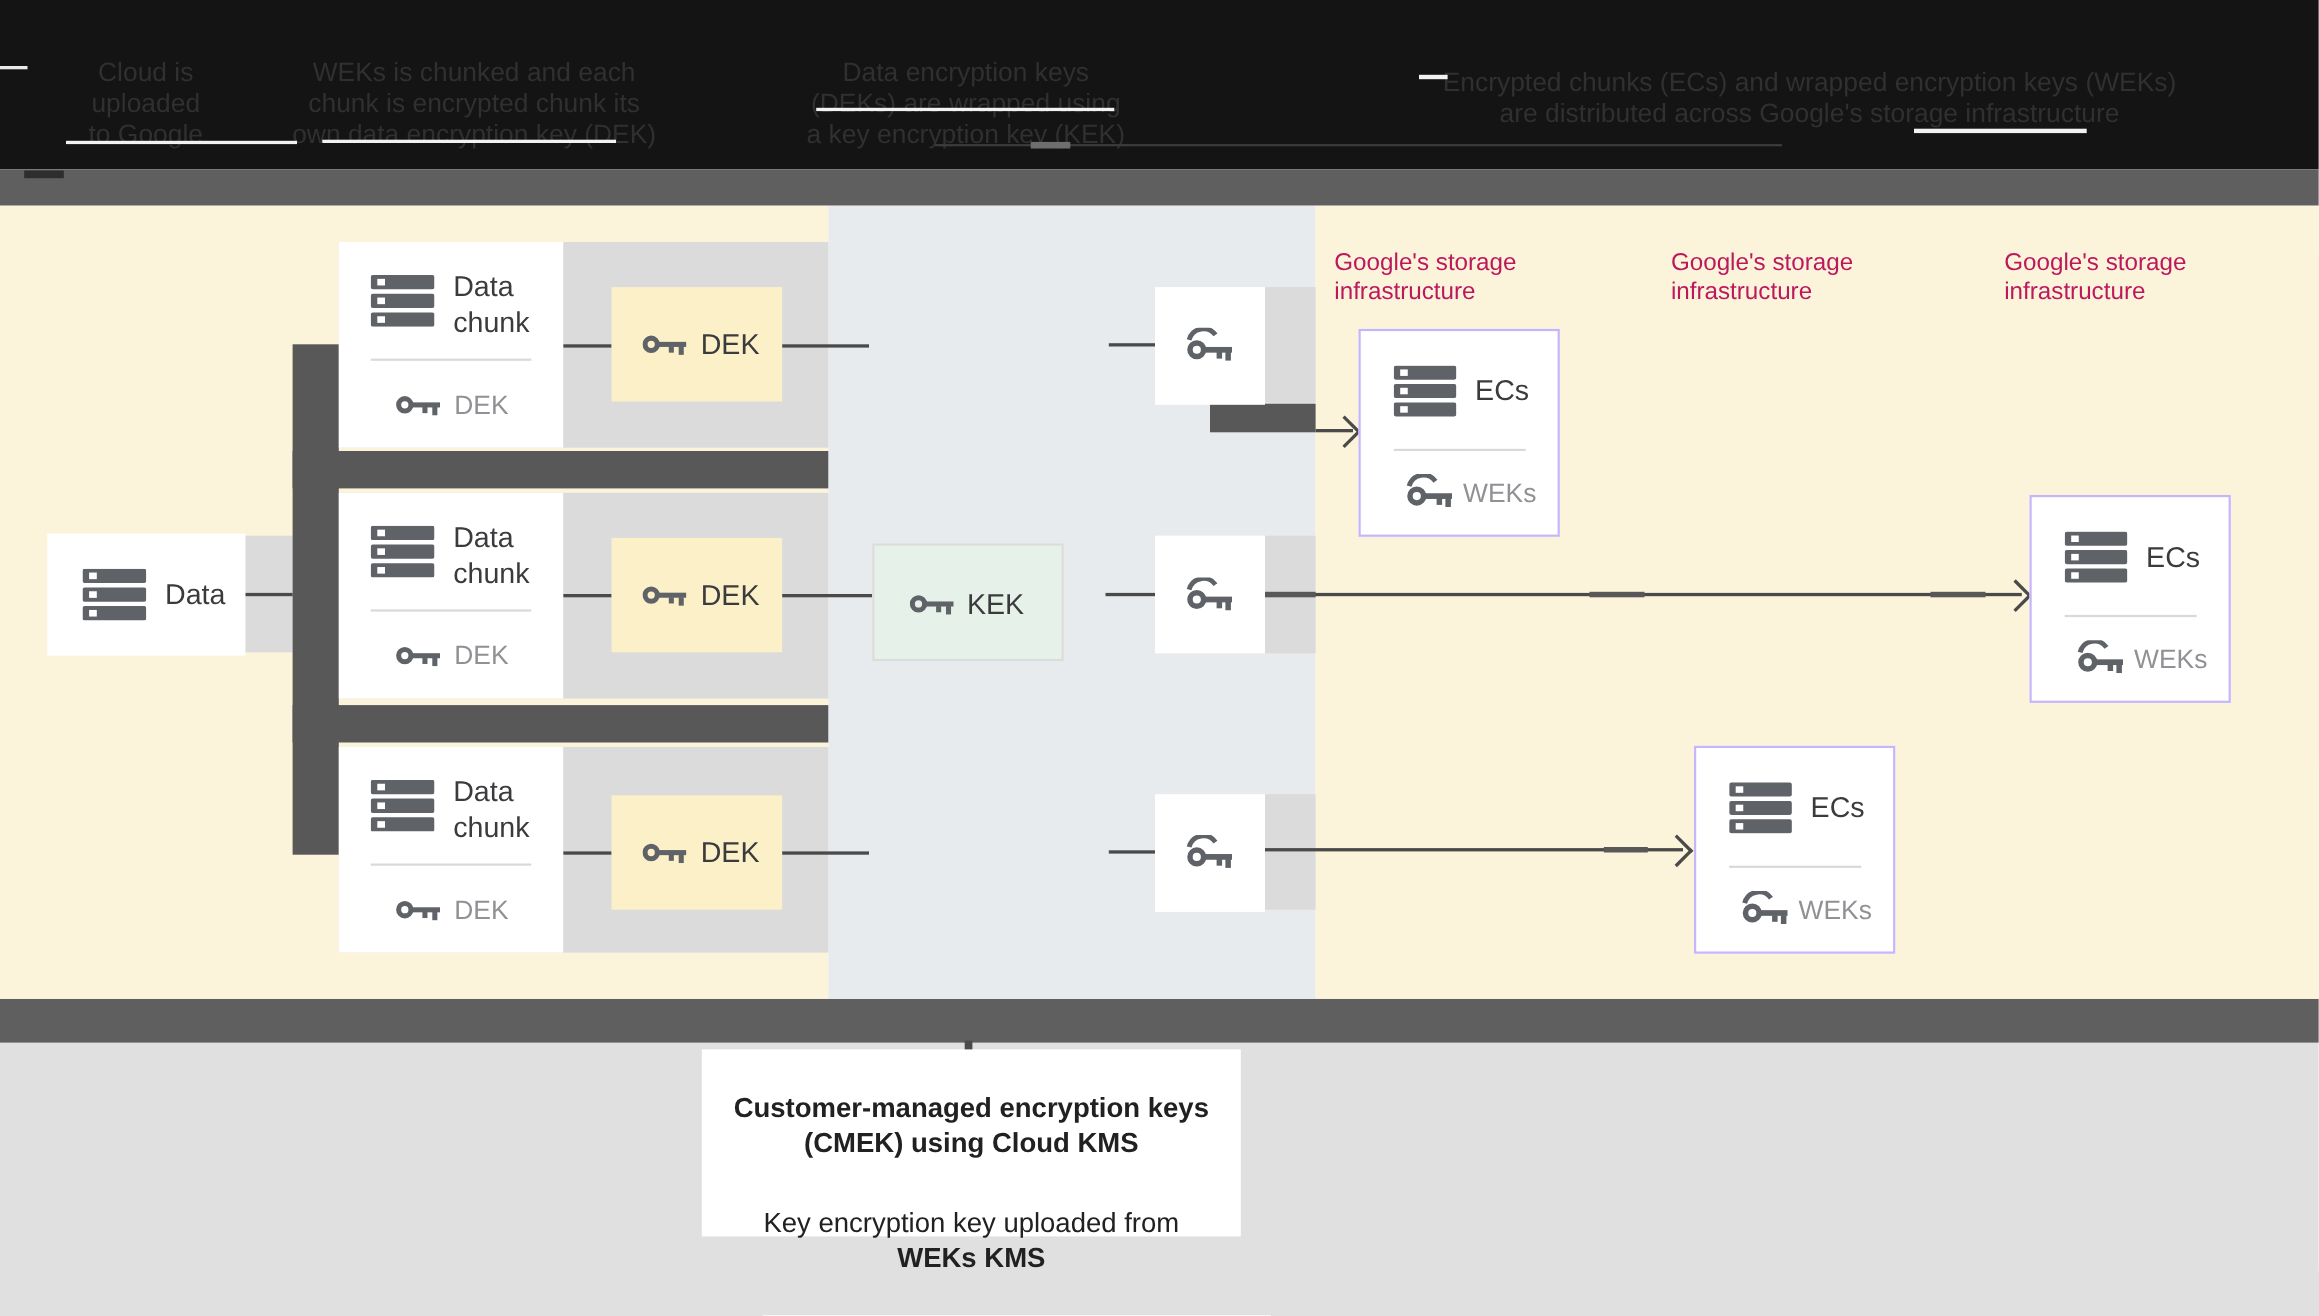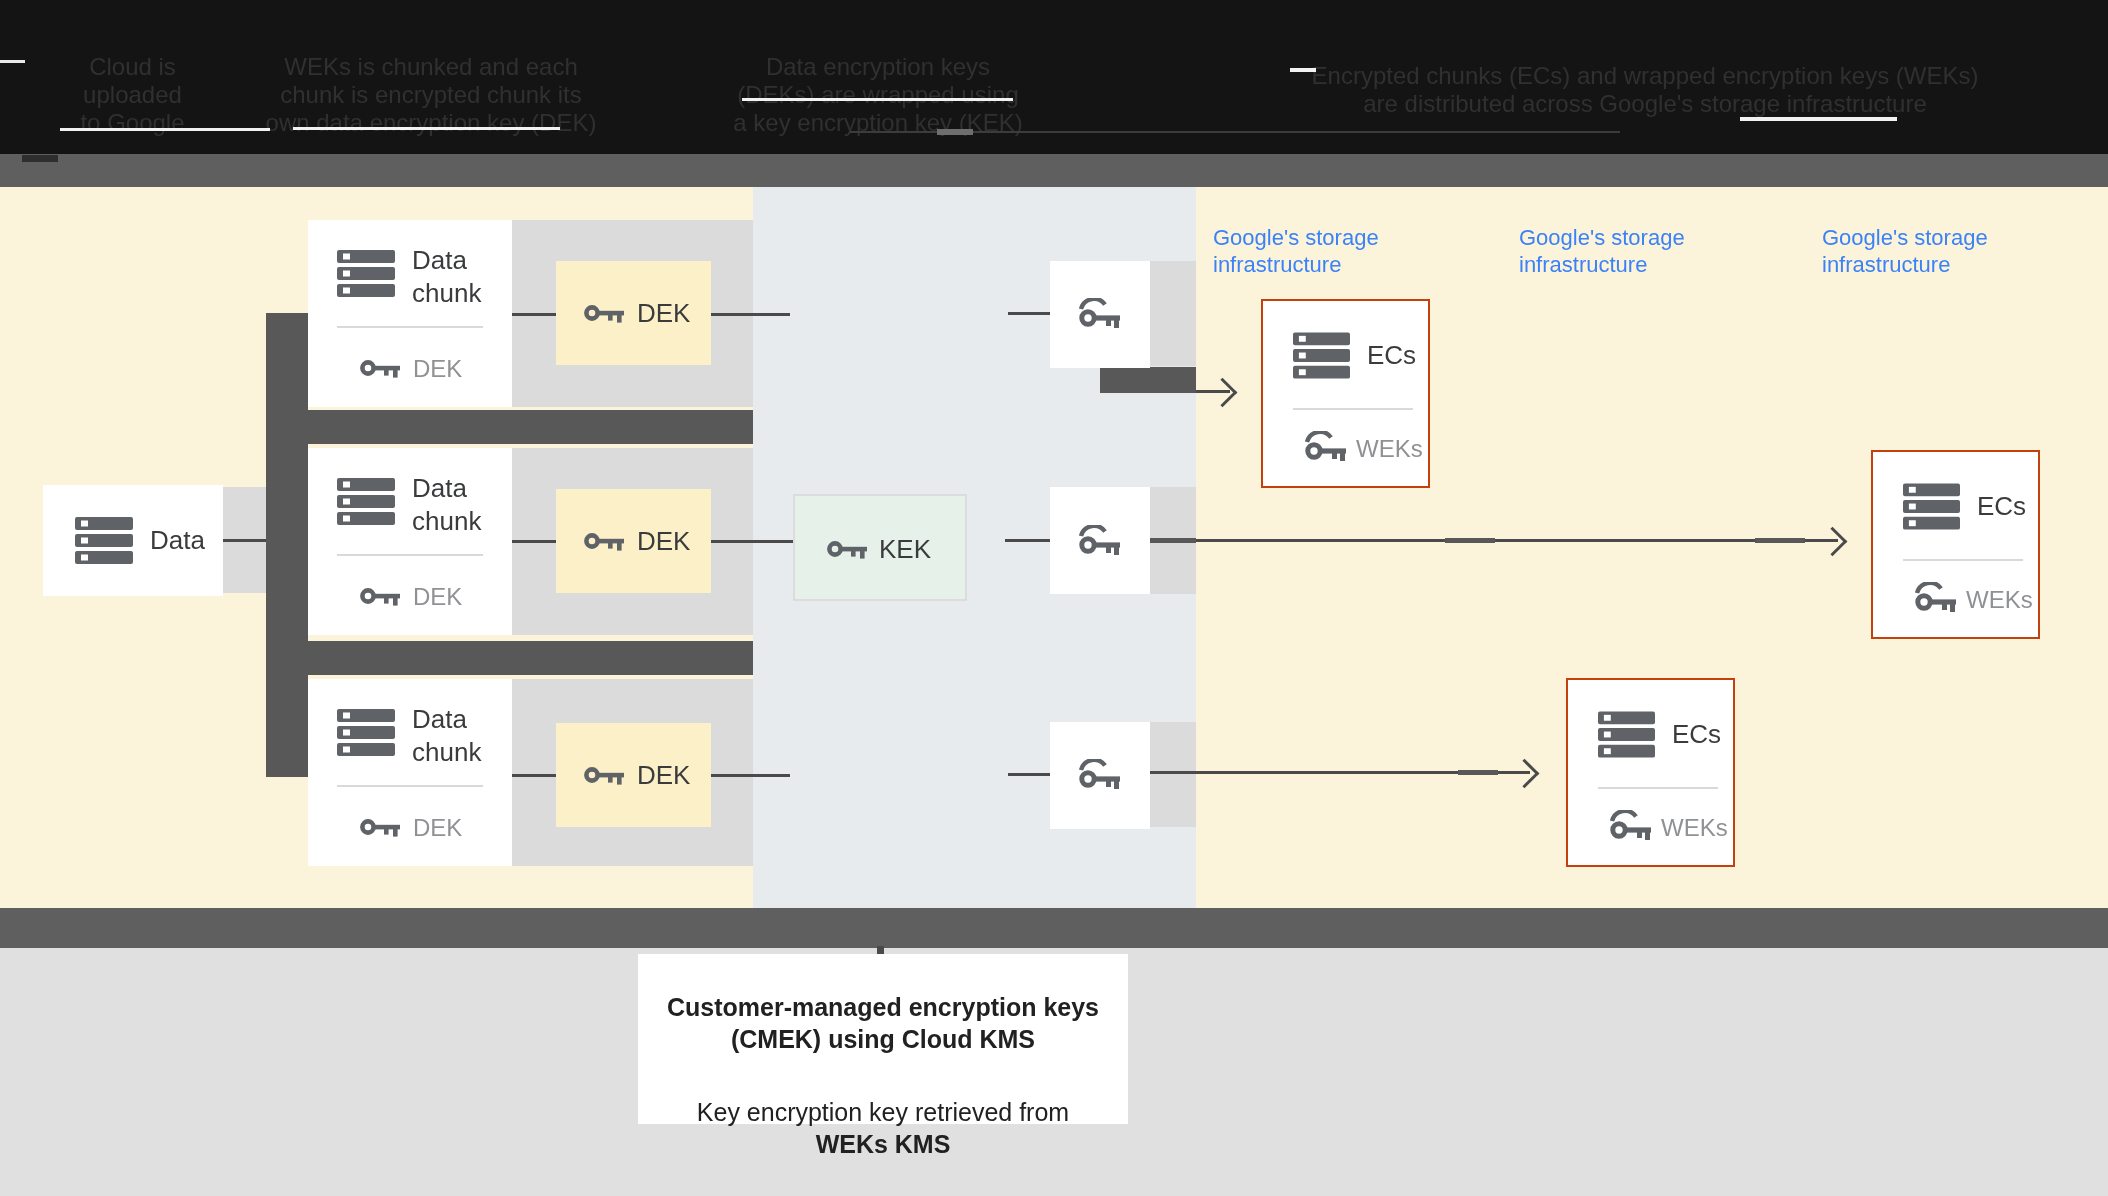--- a/index.html
+++ b/index.html
@@ -28,27 +28,27 @@
 
   .band{background:#dbdbdb;}
   .pipe{background:#585858;}
 
   
   .wbox{background:#ffffff;}
   .chunk-box{width:204px;height:187px;background:#ffffff;}
   .dek-box{width:155px;height:104px;background:#fcf0c8;}
   .kek-box{width:174px;height:107px;background:#e6f2e9;border:2px solid #dcdcdc;box-sizing:border-box;}
   .key-box{width:100px;height:107px;background:#ffffff;}
-  .ecs-box{width:169px;height:189px;background:#ffffff;border:2px solid #c2410c;box-sizing:border-box;margin-left:26px;}
+  .ecs-box{width:183px;height:189px;background:#ffffff;border:2px solid #c4b5fd;box-sizing:border-box;}
 
   .lbl{color:#3a3b3d;font-size:26px;line-height:33px;white-space:nowrap;}
   .lbl-muted{color:#8f9194;font-size:24px;white-space:nowrap;}
   .divider{background:#d9d9d9;height:2px;}
 
-  .storage-lbl{color:#3b82f6;font-size:22px;line-height:27px;white-space:nowrap;}
+  .storage-lbl{color:#be185d;font-size:22px;line-height:27px;white-space:nowrap;}
 
   
   .cline{background:#4a4a4a;height:3px;}
   .cthick{background:#585858;}
   .chev{width:18px;height:18px;border-top:3px solid #4a4a4a;border-right:3px solid #4a4a4a;transform:rotate(45deg);}
 
   
   .bars-icon svg, .key-icon svg{display:block;}
 
   
@@ -420,18 +420,18 @@
   </svg></span>
     <span class="abs lbl-muted" style="left:93px;top:134px;">WEKs</span>
   </div>
 
   <div class="abs" style="left:877px;top:946px;width:7px;height:10px;background:#4a4a4a;"></div>
   <div class="abs caption">
     <div class="cap-inner">
       <div class="b">Customer-managed encryption keys</div>
       <div class="b">(CMEK) using Cloud KMS</div>
       <div class="cap-gap"></div>
-      <div>Key encryption key retrieved from</div>
+      <div>Key encryption key uploaded from</div>
       <div class="b">WEKs KMS</div>
     </div>
   </div>
 
 </div>
 
 </body></html>

